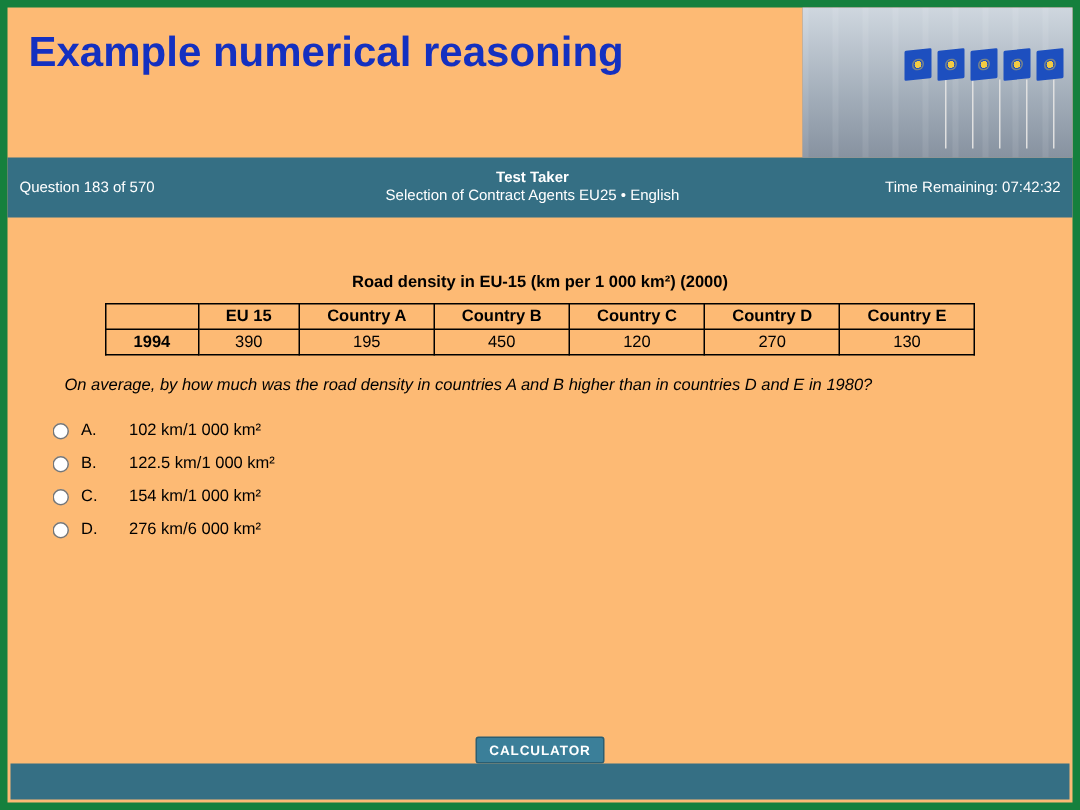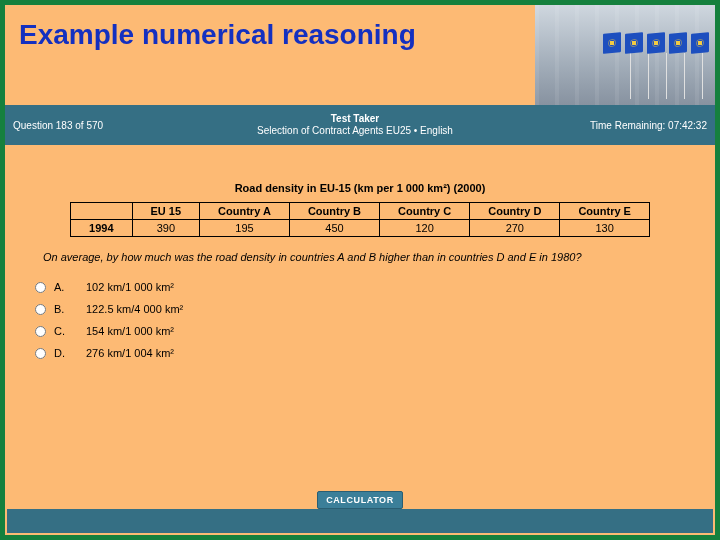--- a/index.html
+++ b/index.html
@@ -105,31 +105,31 @@
 
     <div class="options">
       <label class="opt">
         <input type="radio" name="ans" style="">
         <span class="label">A.</span>
         <span>102 km/1 000 km²</span>
       </label>
       <label class="opt">
         <input type="radio" name="ans" style="">
         <span class="label">B.</span>
-        <span>122.5 km/4 000 km²</span>
+        <span>122.5 km/1 000 km²</span>
       </label>
       <label class="opt">
         <input type="radio" name="ans" style="">
         <span class="label">C.</span>
         <span>154 km/1 000 km²</span>
       </label>
       <label class="opt">
         <input type="radio" name="ans" style="">
         <span class="label">D.</span>
-        <span>276 km/1 004 km²</span>
+        <span>276 km/6 000 km²</span>
       </label>
     </div>
   </div>
 
   <div class="calc-wrap">
     <button class="calc">CALCULATOR</button>
   </div>
   <div class="bottombar"></div>
 </div>
 

